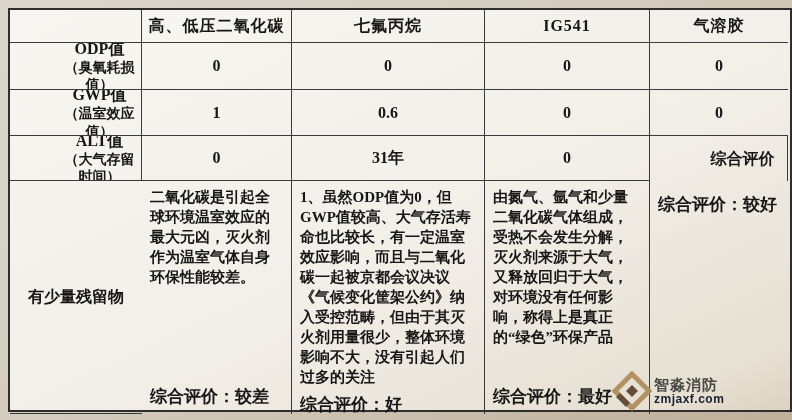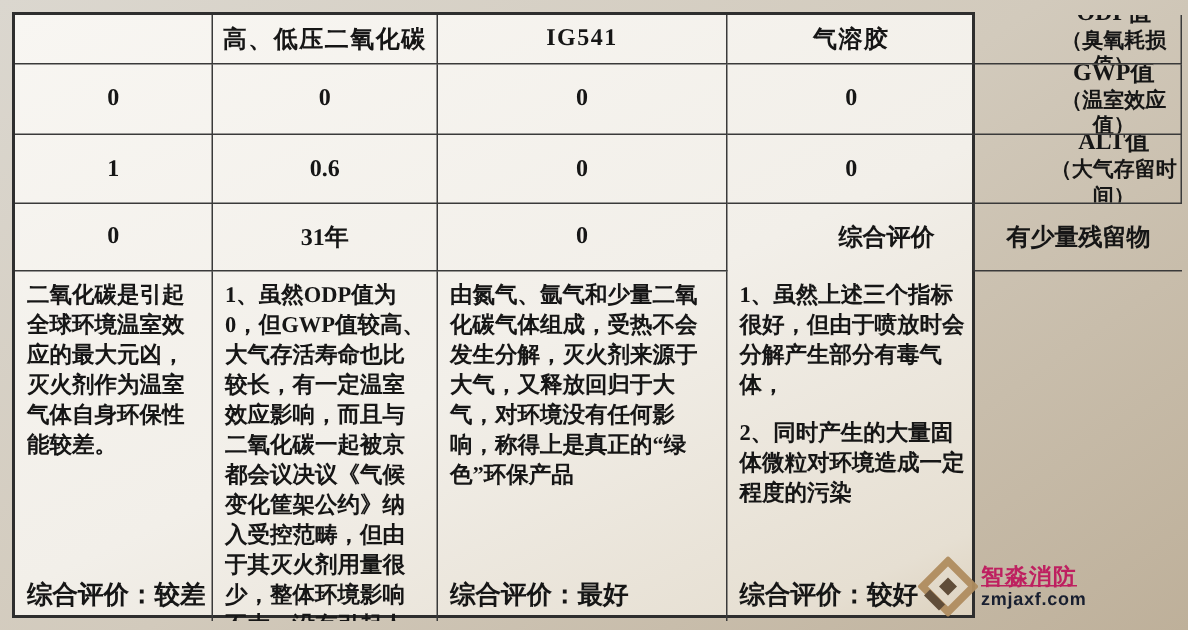--- a/index.html
+++ b/index.html
@@ -12,21 +12,21 @@
     height: 420px;
     overflow: hidden;
     background: linear-gradient(145deg, #dbd7cf 0%, #d2cabc 50%, #beb09a 100%);
     font-family: "Liberation Serif", "DejaVu Serif", serif;
     color: #161616;
   }
   .tbl {
     position: absolute;
     left: 8px;
     top: 8px;
-    width: 642px;
+    width: 784px;
     height: 404px;
     display: grid;
     grid-template-columns: 132px 150px 193px 165px 138px;
     grid-template-rows: 33px 47px 46px 45px 233px;
     border: 2px solid #2e2e2e;
     background: linear-gradient(155deg, #f8f6f2 0%, #f2efe9 55%, #e6dfd2 92%, #ddd2bf 100%);
     box-sizing: border-box;
   }
   .c {
     border-right: 1.5px solid #3a3a3a;
@@ -104,20 +104,21 @@
     letter-spacing: 0.5px;
   }
 </style>
 </head>
 <body>
 
 <div class="tbl">
 
   <div class="c center hdr"></div>
   <div class="c center hdr">高、低压二氧化碳</div>
+  <div class="c center hdr">七氟丙烷</div>
   <div class="c center hdr">IG541</div>
   <div class="c center hdr last-col">气溶胶</div>
 
   <div class="c rowlabel">
     <span class="main">ODP值</span>
     <span class="sub">（臭氧耗损值）</span>
   </div>
   <div class="c center val">0</div>
   <div class="c center val">0</div>
   <div class="c center val">0</div>
@@ -156,31 +157,27 @@
     </div>
     <div class="verdict">综合评价：好</div>
   </div>
   <div class="c eval-cell last-row">
     <div>
       <p>由氮气、氩气和少量二氧化碳气体组成，受热不会发生分解，灭火剂来源于大气，又释放回归于大气，对环境没有任何影响，称得上是真正的“绿色”环保产品</p>
     </div>
     <div class="verdict">综合评价：最好</div>
   </div>
   <div class="c eval-cell last-row last-col">
-    <div>
-      <p>1、虽然上述三个指标很好，但由于喷放时会分解产生部分有毒气体，</p>
-      <p>2、同时产生的大量固体微粒对环境造成一定程度的污染</p>
-    </div>
     <div class="verdict">综合评价：较好</div>
   </div>
 </div>
 
 <div class="watermark">
   <svg class="wm-logo" viewBox="0 0 40 40">
     <polygon points="20,3 37,20 20,37 3,20" fill="none" stroke="#b08d5f" stroke-width="5"></polygon>
     <polygon points="20,14 26,20 20,26 14,20" fill="#5a4632"></polygon>
     <polygon points="8,22 18,32 14,36 4,26" fill="#5a4632"></polygon>
   </svg>
   <div class="wm-text">
-    <div class="wm-brand" style="color: #be185d; text-decoration: underline;">智淼消防</div>
+    <div class="wm-brand" style="color: #404040;">智淼消防</div>
     <div class="wm-url" style="color: #0f172a;">zmjaxf.com</div>
   </div>
 </div>
 
 </body></html>

